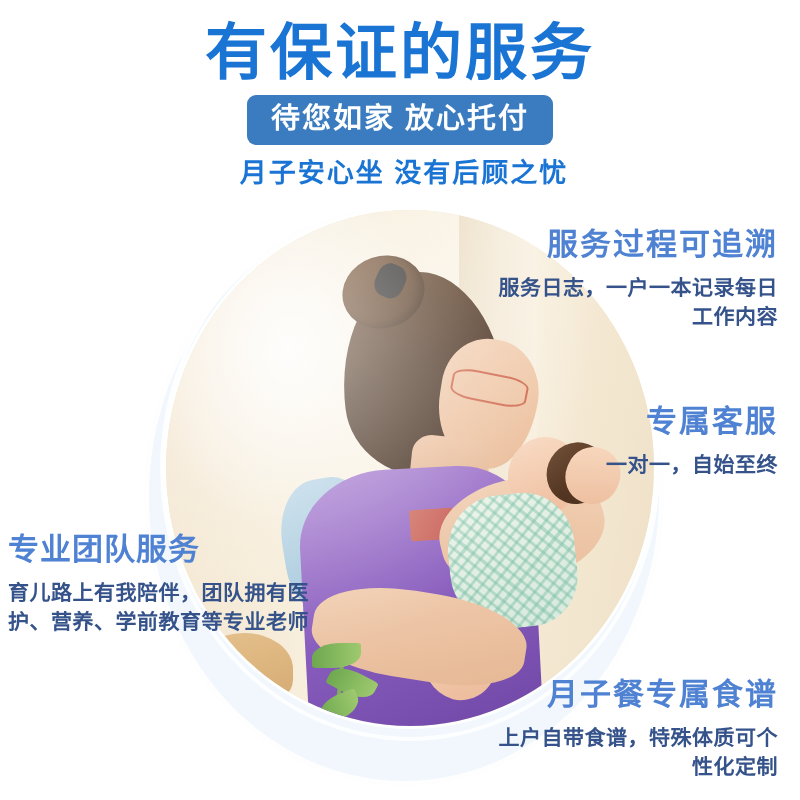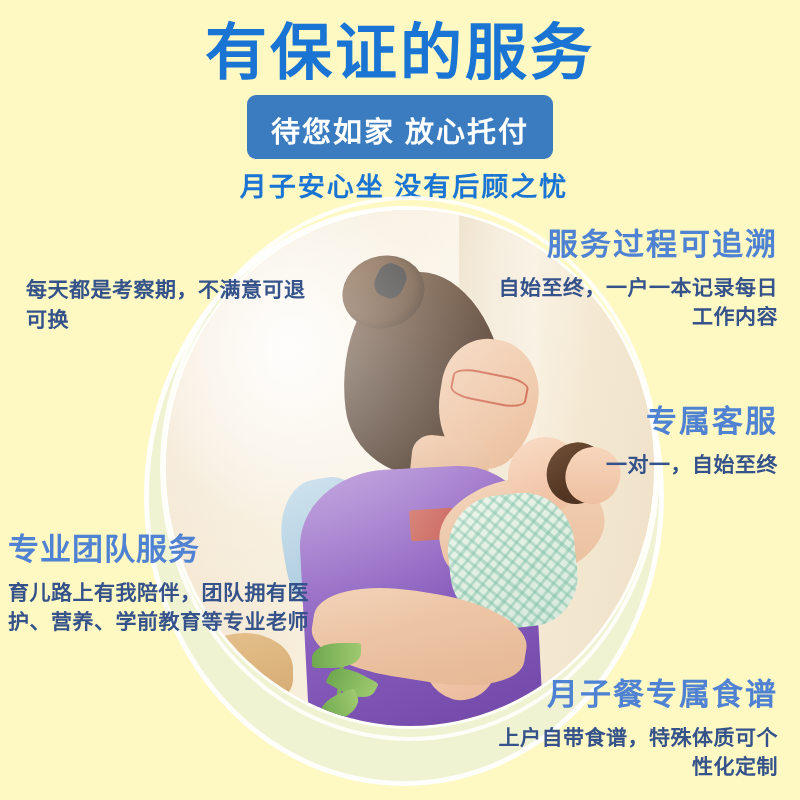--- a/index.html
+++ b/index.html
@@ -6,21 +6,21 @@
   html,body{margin:0;padding:0;}
   body{
     width:800px;height:800px;
     background:#e3effc;
     font-family:"Liberation Sans","DejaVu Sans",sans-serif;
     overflow:hidden;
   }
   .poster{
     position:relative;
     width:800px;height:800px;
-    background:#fef9c3;
+    background:#ffffff;
     overflow:hidden;
   }
 
   
   .header{
     position:absolute;left:0;top:0;width:800px;
     text-align:center;
   }
   .main-title{
     margin:0;padding-top:18px;
@@ -34,21 +34,21 @@
     margin-top:8px;
     display:flex;justify-content:center;
   }
   .badge{
     display:inline-block;
     background:#3a7cbf;
     color:#ffffff;
     font-size:29px;
     font-weight:bold;
     letter-spacing:2px;
-    padding:20px 24px 9px 24px;
+    padding:6px 24px 9px 24px;
     border-radius:9px;
     line-height:1.18;
   }
   .sub-title{
     margin:12px 0 0 0;
     font-size:27px;
     font-weight:bold;
     letter-spacing:2px;
     color:#1a74d4;
     line-height:1.2;
@@ -335,31 +335,30 @@
         <div class="leaf"></div>
         <div class="leaf l2"></div>
         <div class="leaf l3"></div>
       </div>
       <div class="basket"></div>
       <div class="soft-haze"></div>
     </div>
   </div>
 
   <div class="feature left" id="f-return">
-    <p>每天都是考察期，不满意可退可换</p>
   </div>
 
   <div class="feature left" id="f-team">
     <h3>专业团队服务</h3>
     <p>育儿路上有我陪伴，团队拥有医护、营养、学前教育等专业老师</p>
   </div>
 
   <div class="feature right" id="f-trace">
     <h3>服务过程可追溯</h3>
-    <p>自始至终，一户一本记录每日工作内容</p>
+    <p>服务日志，一户一本记录每日工作内容</p>
   </div>
 
   <div class="feature right" id="f-meal">
     <h3>月子餐专属食谱</h3>
     <p>上户自带食谱，特殊体质可个性化定制</p>
   </div>
 
   <div class="feature right" id="f-service">
     <h3>专属客服</h3>
     <p>一对一，自始至终</p>

